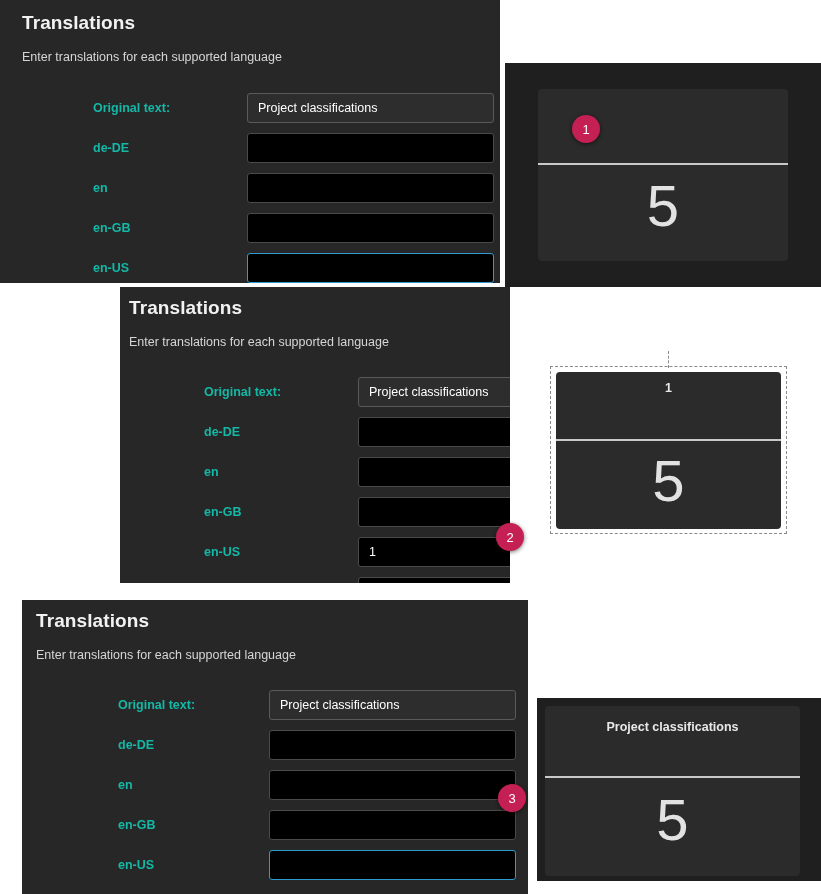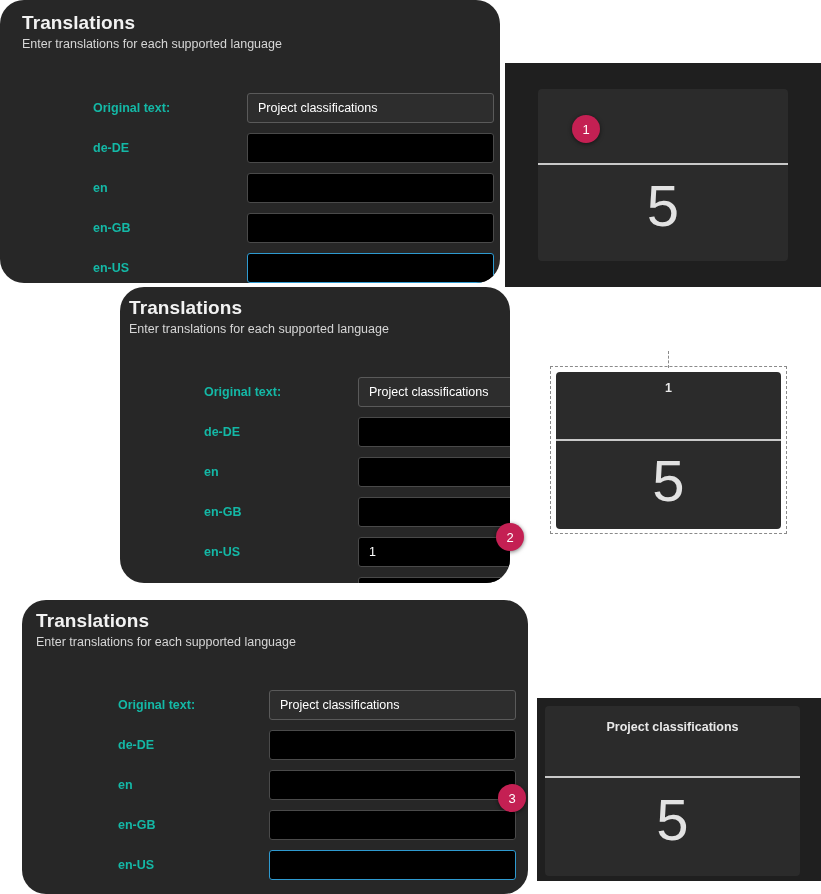--- a/index.html
+++ b/index.html
@@ -14,32 +14,31 @@
     overflow: hidden;
     font-family: "Liberation Sans", sans-serif;
     -webkit-font-smoothing: antialiased;
   }
 
   
   .dialog {
     position: absolute;
     background: #272727;
     overflow: hidden;
-    border-radius: 24px;
   }
   .dialog-title {
     font-size: 19px;
     font-weight: bold;
     color: #f2f2f2;
     letter-spacing: 0.1px;
   }
   .dialog-sub {
     font-size: 12.5px;
     color: #d6d6d6;
-    margin-top: 3px;
+    margin-top: 16px;
   }
 
   .form {
     position: absolute;
     left: 0; right: 0;
   }
   .form-row {
     position: absolute;
     left: 0; right: 0;
     height: 30px;

